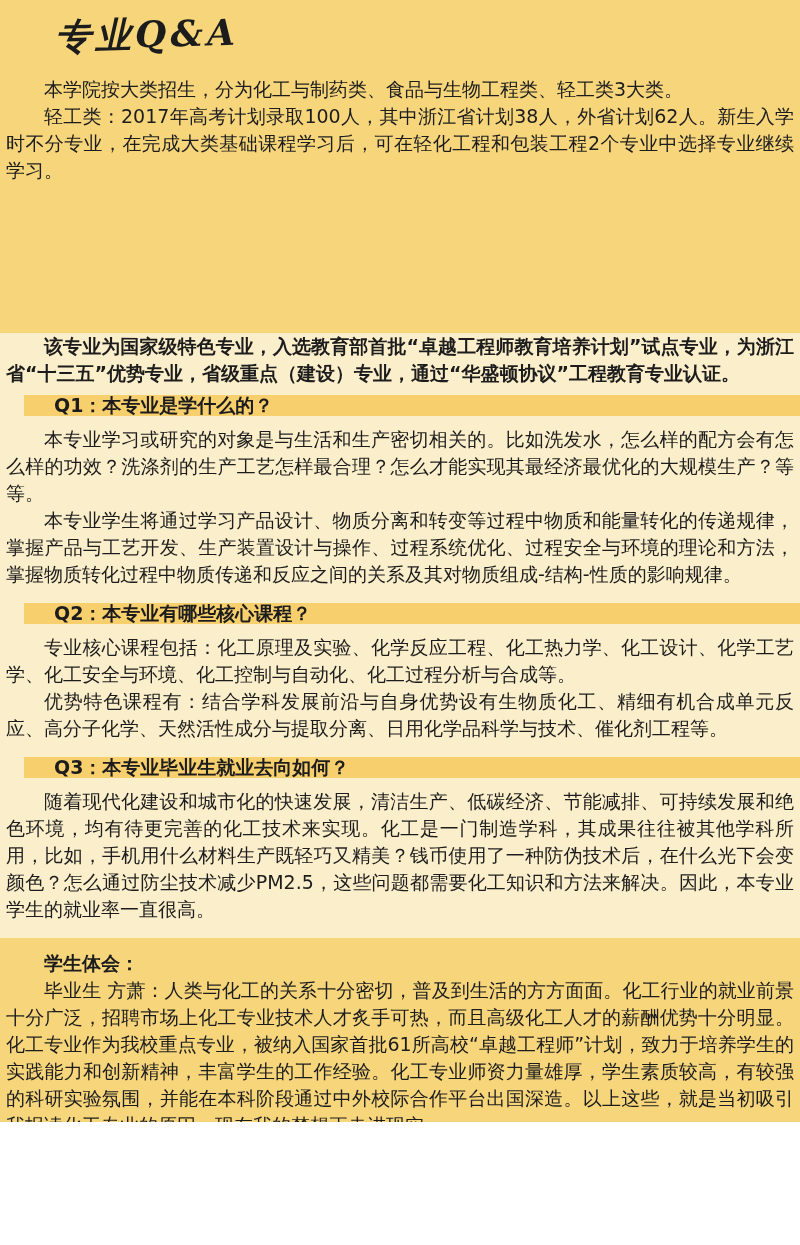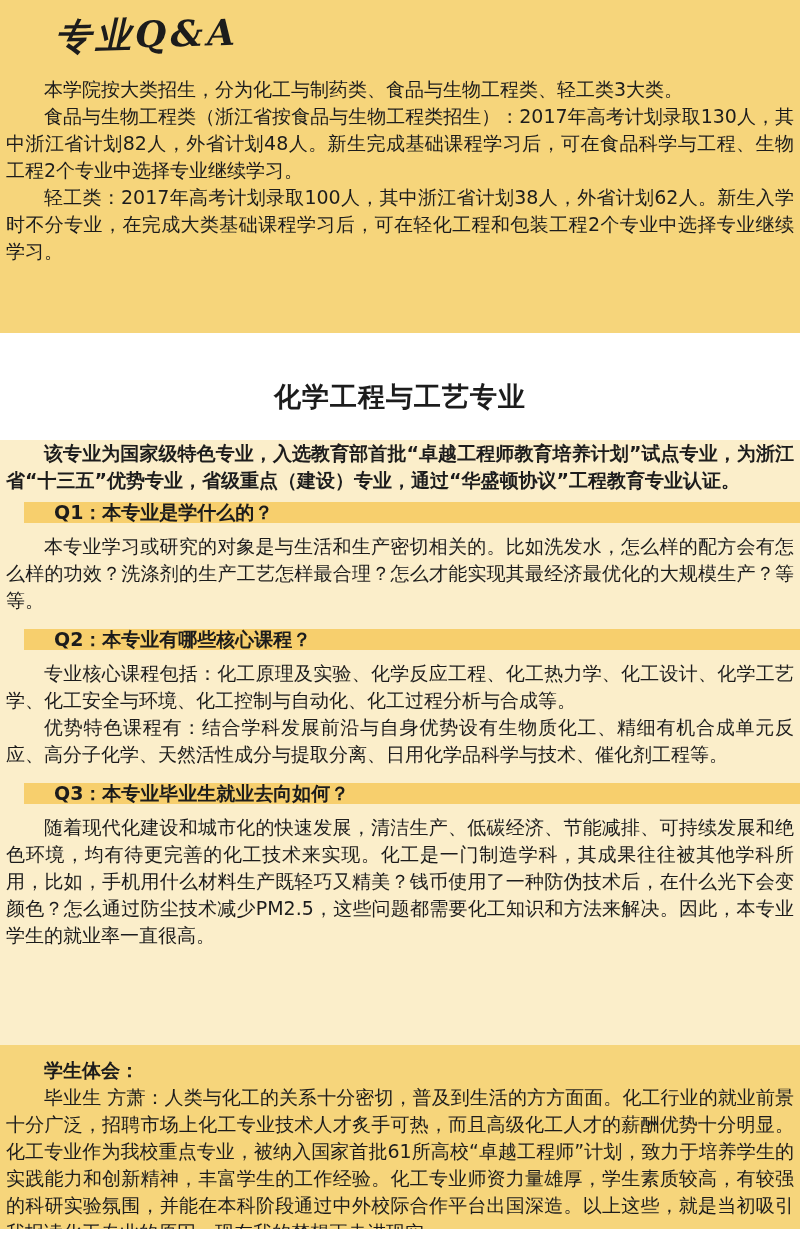--- a/index.html
+++ b/index.html
@@ -87,39 +87,36 @@
 </style>
 </head>
 <body>
 
 <div class="page">
 
   <section class="sec-top">
     <div class="qa-title">专业Q&amp;A</div>
     <div class="flow">
       <p class="para">本学院按大类招生，分为化工与制药类、食品与生物工程类、轻工类3大类。</p>
-      <p class="para">食品与生物工程类（浙江省按食品与生物工程类招生）：2017年高考计划录取130人，其中浙江省计划82人，外省计划48人。新生完成基础课程学习后，可在食品科学与工程、生物工程2个专业中选择专业继续学习。</p>
       <p class="para">轻工类：2017年高考计划录取100人，其中浙江省计划38人，外省计划62人。新生入学时不分专业，在完成大类基础课程学习后，可在轻化工程和包装工程2个专业中选择专业继续学习。</p>
     </div>
   </section>
 
-  <section class="sec-white">
-    <h1 class="major-title">化学工程与工艺专业</h1>
-  </section>
 
   <section class="sec-mid">
     <div class="flow">
       <p class="para bold">该专业为国家级特色专业，入选教育部首批“卓越工程师教育培养计划”试点专业，为浙江省“十三五”优势专业，省级重点（建设）专业，通过“华盛顿协议”工程教育专业认证。</p>
     </div>
 
     <div class="qband first">
       <span>Q1：本专业是学什么的？</span>
     </div>
     <div class="flow">
       <p class="para">本专业学习或研究的对象是与生活和生产密切相关的。比如洗发水，怎么样的配方会有怎么样的功效？洗涤剂的生产工艺怎样最合理？怎么才能实现其最经济最优化的大规模生产？等等。</p>
+      <p class="para">本专业学生将通过学习产品设计、物质分离和转变等过程中物质和能量转化的传递规律，掌握产品与工艺开发、生产装置设计与操作、过程系统优化、过程安全与环境的理论和方法，掌握物质转化过程中物质传递和反应之间的关系及其对物质组成-结构-性质的影响规律。</p>
     </div>
 
     <div class="qband">
       <span>Q2：本专业有哪些核心课程？</span>
     </div>
     <div class="flow">
       <p class="para">专业核心课程包括：化工原理及实验、化学反应工程、化工热力学、化工设计、化学工艺学、化工安全与环境、化工控制与自动化、化工过程分析与合成等。</p>
       <p class="para">优势特色课程有：结合学科发展前沿与自身优势设有生物质化工、精细有机合成单元反应、高分子化学、天然活性成分与提取分离、日用化学品科学与技术、催化剂工程等。</p>
     </div>
 

